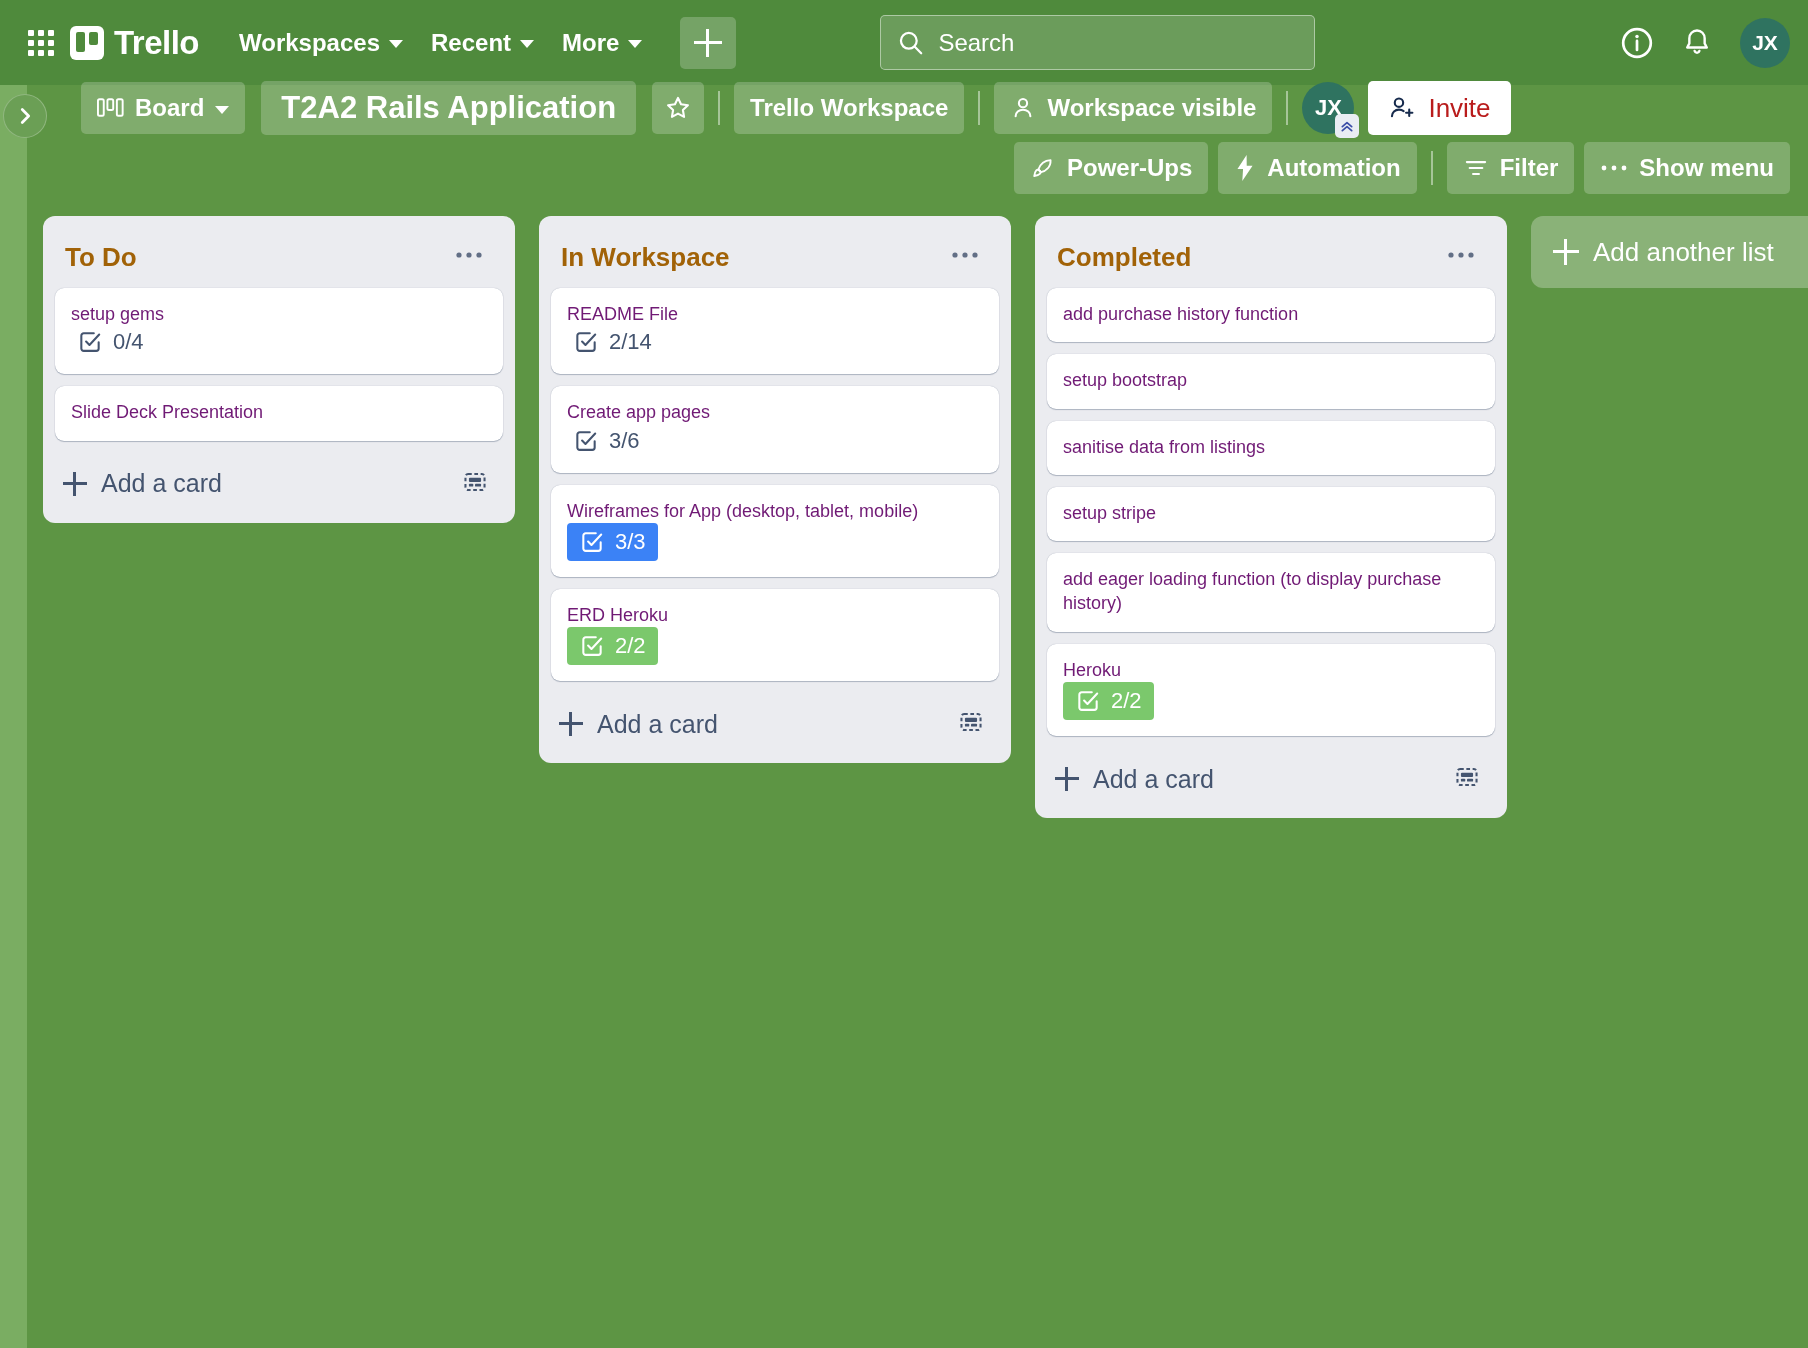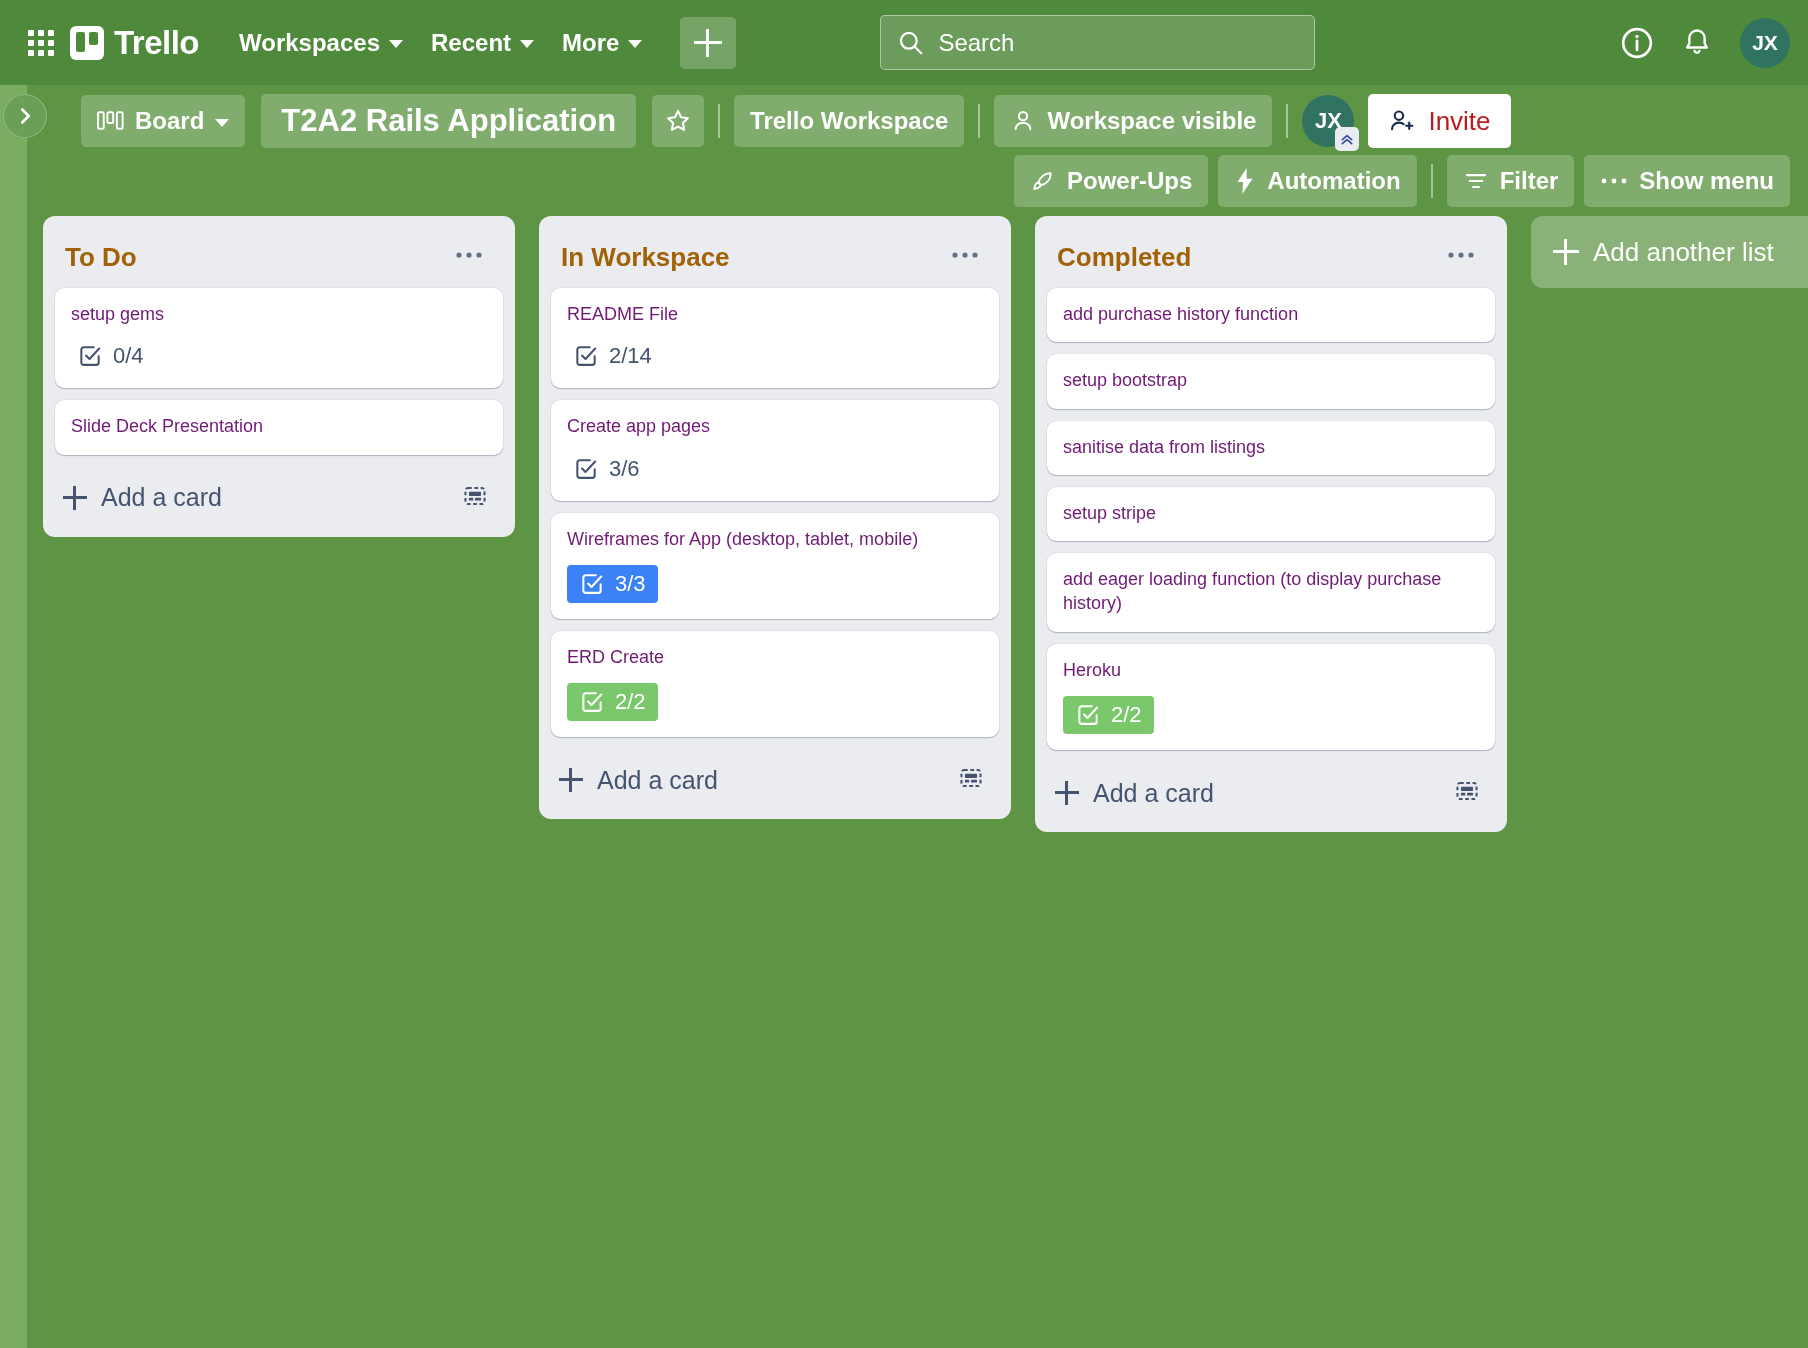--- a/index.html
+++ b/index.html
@@ -105,21 +105,21 @@
     position: absolute; left: 3px; top: 94px;
     width: 44px; height: 44px; border-radius: 50%;
     background: #6b9f55;
     border: 1px solid rgba(255,255,255,0.25);
     display: flex; align-items: center; justify-content: center;
     cursor: pointer; z-index: 5;
   }
 
   
   #board-header {
-    position: absolute; left: 27px; top: 85px;
+    position: absolute; left: 27px; top: 72px;
     width: 1781px; height: 125px;
     padding: 6px 14px 0 24px;
   }
   #board-header-row1 { display: flex; align-items: center; gap: 0px; height: 60px; }
   #board-header-row2 { display: flex; align-items: center; justify-content: flex-end; gap: 0px; height: 60px; padding-right: 4px; }
 
   .bh-btn {
     display: flex; align-items: center; gap: 11px;
     height: 52px; padding: 0 16px;
     border-radius: 5px; cursor: pointer;
@@ -194,21 +194,21 @@
   .card {
     background: #ffffff;
     border-radius: 9px;
     box-shadow: 0 1px 1px rgba(9,30,66,0.25), 0 0 1px rgba(9,30,66,0.31);
     padding: 14px 16px 16px 16px;
     cursor: pointer;
   }
   .card-title {
     font-size: 18px; color: #701a75; line-height: 1.35;
   }
-  .card-badges { display: flex; align-items: center; gap: 8px; margin-top: 14px; }
+  .card-badges { display: flex; align-items: center; gap: 8px; }
   .badge {
     display: inline-flex; align-items: center; gap: 10px;
     font-size: 22px; color: #44546f;
     padding: 3px 6px; border-radius: 4px;
   }
   .badge.complete {
     background: #7bc86c; color: #ffffff; padding: 6px 12px;
   }
 
   .list-footer {
@@ -488,21 +488,21 @@
             <span class="badge complete" style="background: #3b82f6;">
               <svg width="26" height="26" viewBox="0 0 24 24" fill="none">
      <path d="M20 12.2V18a2.2 2.2 0 0 1-2.2 2.2H6.2A2.2 2.2 0 0 1 4 18V6.2A2.2 2.2 0 0 1 6.2 4h9.3" stroke="#ffffff" stroke-width="1.9" stroke-linecap="round"></path>
      <path d="M8.4 11.6l3.1 3.1 9-9.6" stroke="#ffffff" stroke-width="1.9" stroke-linecap="round" stroke-linejoin="round"></path>
    </svg>
               <span>3/3</span>
             </span>
           </div>
         </div>
         <div class="card">
-          <div class="card-title">ERD Create</div>
+          <div class="card-title">ERD Heroku</div>
           <div class="card-badges">
             <span class="badge complete" style="background: rgb(123, 200, 108);">
               <svg width="26" height="26" viewBox="0 0 24 24" fill="none">
      <path d="M20 12.2V18a2.2 2.2 0 0 1-2.2 2.2H6.2A2.2 2.2 0 0 1 4 18V6.2A2.2 2.2 0 0 1 6.2 4h9.3" stroke="#ffffff" stroke-width="1.9" stroke-linecap="round"></path>
      <path d="M8.4 11.6l3.1 3.1 9-9.6" stroke="#ffffff" stroke-width="1.9" stroke-linecap="round" stroke-linejoin="round"></path>
    </svg>
               <span>2/2</span>
             </span>
           </div>
         </div>

